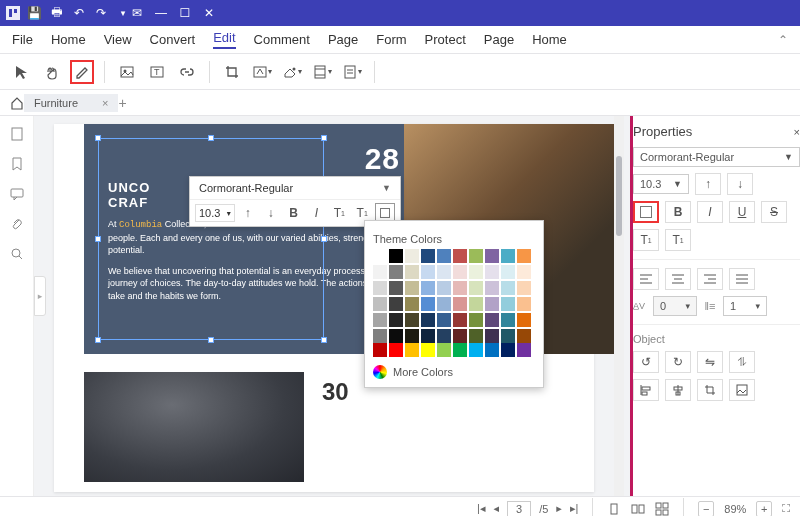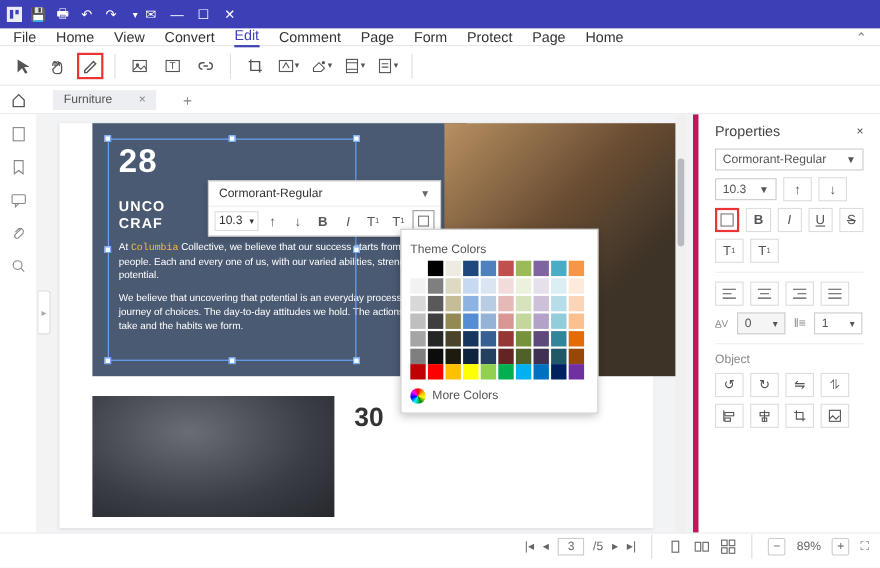--- a/index.html
+++ b/index.html
@@ -2,47 +2,47 @@
 <html><head>
 <meta charset="utf-8">
 <style>
 * { box-sizing: border-box; margin: 0; padding: 0; font-family: "Segoe UI", Arial, sans-serif; }
 body { width: 800px; height: 516px; overflow: hidden; background: #fff; font-size: 12px; color: #333; }
 .titlebar { height: 26px; background: #3c3fb5; color: #fff; display: flex; align-items: center; padding: 0 6px; }
 .titlebar .icons-left { display: flex; gap: 8px; }
 .titlebar .title { flex: 1; text-align: center; font-size: 12px; }
 .titlebar .icons-right { display: flex; gap: 10px; align-items: center; }
 .tb-icon { width: 14px; height: 14px; display: inline-flex; align-items: center; justify-content: center; font-size: 12px; }
-.menubar { height: 16px; background: #fff; display: flex; align-items: center; gap: 18px; padding: 0 12px; border-bottom: 1px solid #e5e5e8; }
+.menubar { height: 28px; background: #fff; display: flex; align-items: center; gap: 18px; padding: 0 12px; border-bottom: 1px solid #e5e5e8; }
 .menubar .menuitem { font-size: 13px; color: #333; cursor: pointer; }
 .menubar .menuitem.active { color: #3c3fb5; border-bottom: 2px solid #3c3fb5; padding-bottom: 2px; }
 .menubar .collapse { margin-left: auto; color: #888; }
 .toolbar { height: 36px; background: #fff; display: flex; align-items: center; gap: 6px; padding: 0 10px; border-bottom: 1px solid #e5e5e8; }
 .tool-group { display: flex; gap: 6px; align-items: center; }
 .tool-btn { width: 24px; height: 24px; display: flex; align-items: center; justify-content: center; border: 1px solid transparent; color: #555; font-size: 14px; }
 .tool-btn.highlighted { border: 2px solid #e33; }
 .tool-sep { width: 1px; height: 22px; background: #ddd; margin: 0 4px; }
 .radio-group { display: flex; gap: 12px; align-items: center; margin-left: 10px; font-size: 12px; color: #666; }
 .radio-dot { width: 12px; height: 12px; border-radius: 50%; border: 1px solid #888; display: inline-flex; align-items: center; justify-content: center; margin-right: 4px; }
 .radio-dot.on::after { content: ""; width: 6px; height: 6px; border-radius: 50%; background: #3c3fb5; }
-.tabbar { height: 26px; background: #fff; display: flex; align-items: center; padding: 0 10px; border-bottom: 1px solid #e5e5e8; gap: 24px; }
+.tabbar { height: 26px; background: #fff; display: flex; align-items: center; padding: 0 10px; border-bottom: 1px solid #e5e5e8; gap: 0; }
 .tab { background: #eceef2; padding: 3px 10px; font-size: 11px; display: flex; align-items: center; gap: 24px; color: #555; }
 .tab .close { color: #888; }
 .home-ic { width: 14px; height: 14px; }
 .add-tab { color: #888; font-size: 14px; }
 .workspace { display: flex; height: calc(516px - 26px - 24px - 36px - 26px - 24px); }
 .left-rail { width: 34px; background: #fff; border-right: 1px solid #eee; display: flex; flex-direction: column; align-items: center; gap: 14px; padding-top: 10px; color: #888; }
 .left-rail .ic { width: 16px; height: 16px; }
 .canvas-wrap { flex: 1; background: #f2f3f5; overflow: hidden; position: relative; display:flex; }
 .vscroll { width: 10px; background: #f0f0f0; display: flex; flex-direction: column; }
 .vscroll .thumb { width: 6px; margin: 40px auto 0; height: 80px; background: #b8bac0; border-radius: 3px; }
 .canvas { padding: 8px 20px; }
 .page { background: #fff; width: 540px; margin: 0 auto; padding: 0; position: relative; box-shadow: 0 1px 3px rgba(0,0,0,.1); }
 .bluebox { background: #4a5a72; color: #fff; padding: 18px 24px; position: relative; width: 340px; height: 230px; }
-.bluebox .num { font-size: 30px; font-weight: 700; letter-spacing: 1px; margin-bottom: 16px; }
+.bluebox .num { font-size: 30px; font-weight: 700; letter-spacing: 1px; margin-bottom: 4px; text-align: right; }
 .bluebox .heading { font-size: 13px; font-weight: 700; letter-spacing: 1px; }
 .bluebox .para { font-size: 9px; line-height: 1.4; margin-top: 8px; }
 .bluebox .para .link { color: #f2b94b; font-family: Liberation Mono, monospace; }
 .sel-box { position: absolute; border: 1px solid #6aa8ff; left: 14px; top: 14px; right: 100px; bottom: 14px; pointer-events:none;}
 .sel-box .h { position: absolute; width: 6px; height: 6px; background: #fff; border: 1px solid #6aa8ff; }
 .sel-box .h.tl{top:-4px;left:-4px}.sel-box .h.tr{top:-4px;right:-4px}.sel-box .h.bl{bottom:-4px;left:-4px}.sel-box .h.br{bottom:-4px;right:-4px}
 .sel-box .h.tm{top:-4px;left:50%;margin-left:-3px}.sel-box .h.bm{bottom:-4px;left:50%;margin-left:-3px}
 .sel-box .h.ml{top:50%;left:-4px;margin-top:-3px}.sel-box .h.mr{top:50%;right:-4px;margin-top:-3px}
 .photo { position: absolute; right: -190px; top: 0; width: 210px; height: 230px; background: linear-gradient(135deg,#b89062 0%, #6b4e33 40%, #3d3327 70%); }
 .float-toolbar { position: absolute; top: 60px; left: 155px; width: 212px; background: #fff; border: 1px solid #ccc; box-shadow: 0 2px 6px rgba(0,0,0,.2); z-index: 20; }
@@ -56,21 +56,21 @@
 .color-pop .sec-title { margin: 4px 0; }
 .swatch-grid { display: grid; grid-template-columns: repeat(10, 14px); gap: 2px; }
 .swatch { width: 14px; height: 14px; }
 .more-row { display: flex; align-items: center; gap: 6px; margin-top: 8px; }
 .color-wheel { width: 14px; height: 14px; border-radius: 50%; background: conic-gradient(red,orange,yellow,green,cyan,blue,magenta,red); }
 .lower-row { display: flex; margin-top: 18px; gap: 10px; padding: 0 0 10px 0;}
 .leather { width: 220px; height: 110px; background: radial-gradient(ellipse at 40% 30%, #6a6d74 0%, #3a3d44 60%, #26282e 100%); }
 .mat-box { width: 240px; padding: 6px 0 0 8px; }
 .mat-box .num { font-size: 24px; font-weight: 700; }
 .mat-box .heading { font-size: 12px; font-weight: 700; line-height:1.3; }
-.prop-panel { width: 170px; background: #fff; border-left: 5px solid #be185d; padding: 8px 15px; font-size: 11px; color: #555; }
+.prop-panel { width: 170px; background: #fff; border-left: 3px solid #be185d; padding: 8px 0; font-size: 11px; color: #555; }
 .prop-panel .title-row{display:flex;justify-content:space-between;align-items:center;margin-bottom:8px}
 .prop-panel .title-row .t{font-size:13px;color:#444}
 .prop-sel { border: 1px solid #ccc; padding: 3px 6px; display: flex; justify-content: space-between; align-items: center; margin-bottom: 6px; font-size:11px;}
 .prop-row { display: flex; gap: 6px; margin-bottom: 6px; align-items:center;}
 .pbtn { width: 26px; height: 22px; border: 1px solid #ddd; display: flex; align-items: center; justify-content: center; font-size: 12px; color: #555; background:#fff;}
 .pbtn.hl { border: 2px solid #e33; }
 .statusbar { height: 24px; background: #fff; border-top: 1px solid #e5e5e8; display: flex; align-items: center; justify-content: flex-end; gap: 10px; padding: 0 10px; font-size: 11px; color: #666; }
 .pg-nav { display: flex; gap: 8px; align-items: center; }
 .zoom-ic { width: 16px; height: 16px; display:flex;align-items:center;justify-content:center;border:1px solid #ccc;border-radius:2px; }
 svg{display:block}

